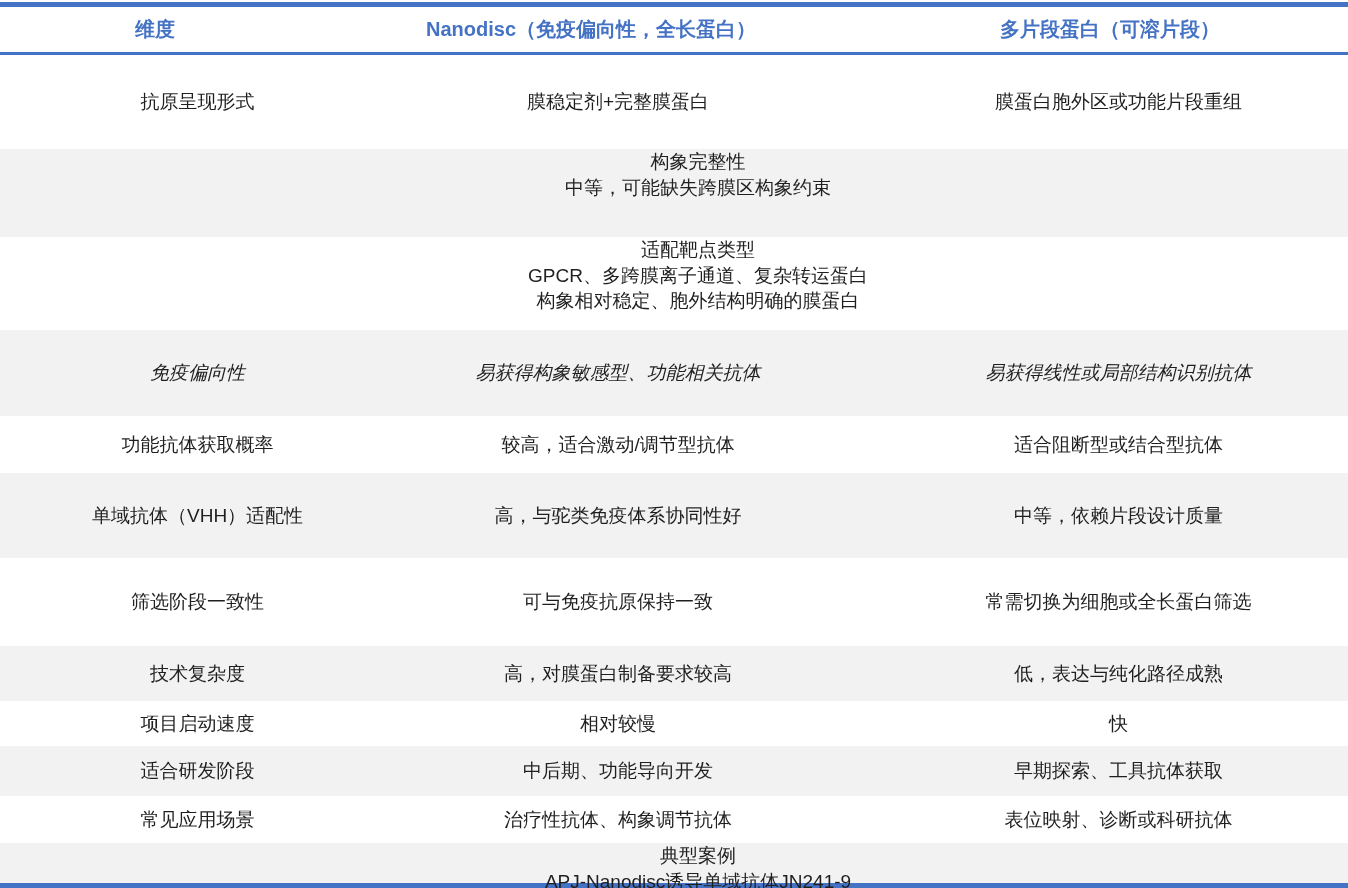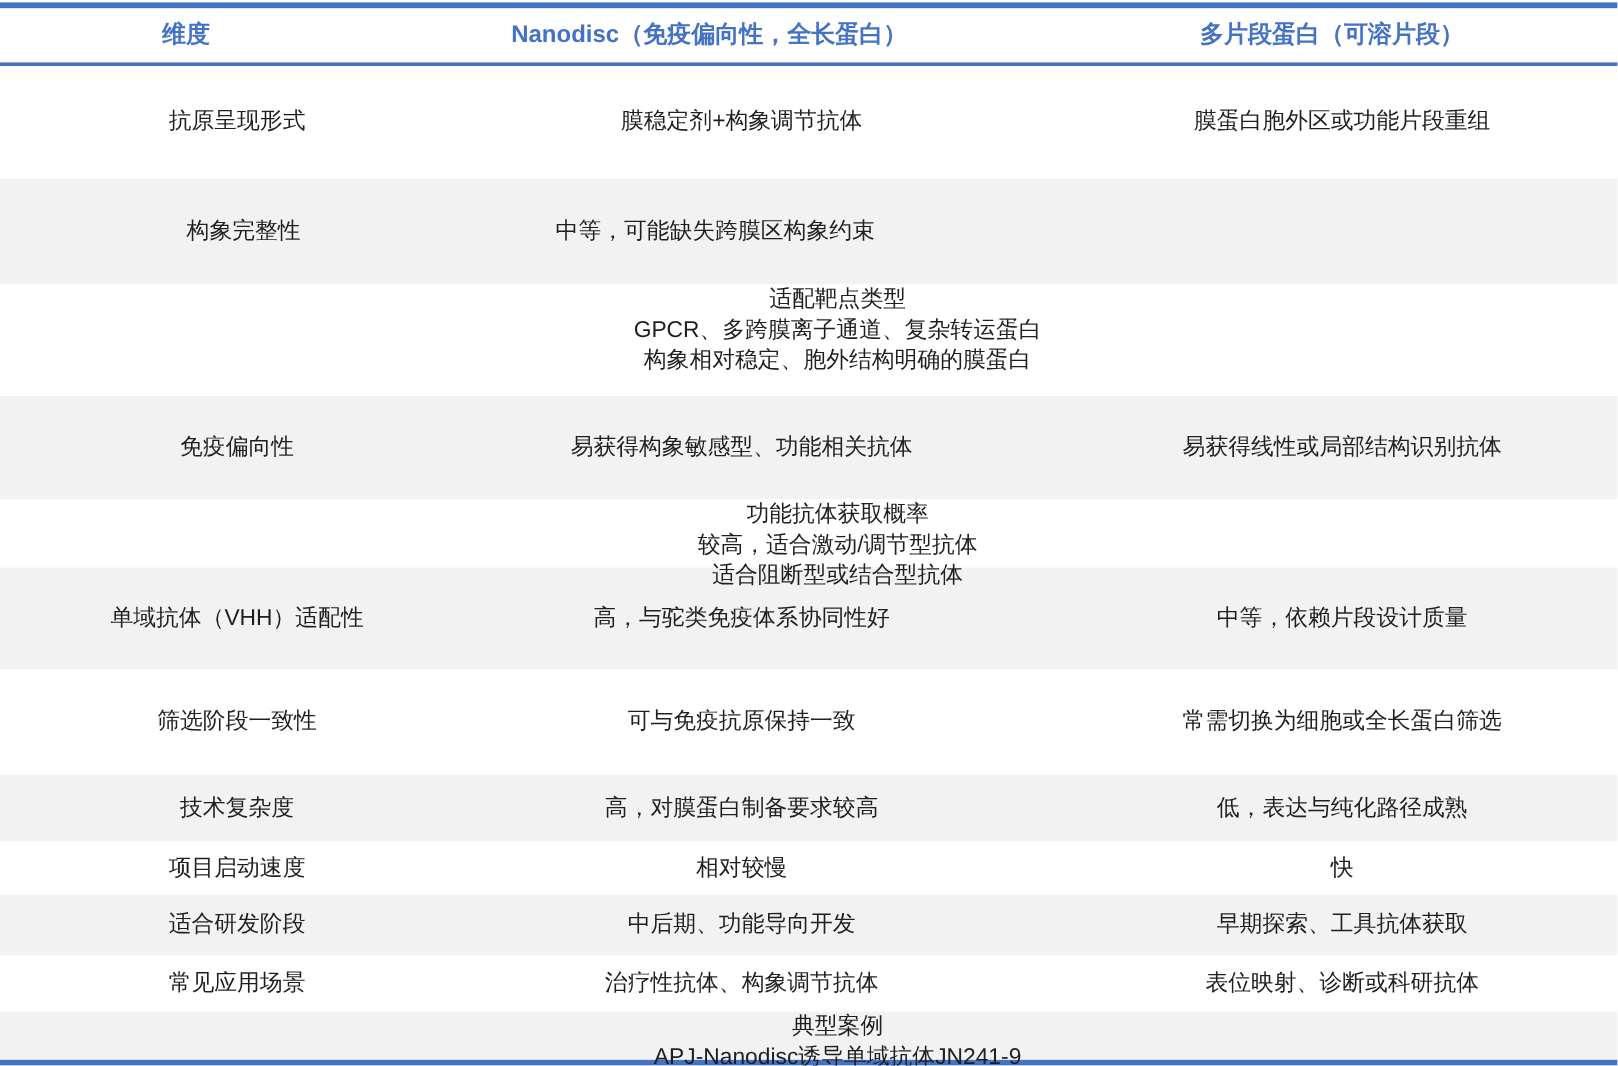--- a/index.html
+++ b/index.html
@@ -45,24 +45,24 @@
   .c3 { width: 476px; }
   .row {
     display: flex;
     align-items: center;
     background: #ffffff;
     padding-left: 48px;
   }
   .tbody .row:nth-child(even) { background: var(--zebra); }
   
   .tbody .row:nth-child(1)  { height: 94px; }
-  .tbody .row:nth-child(2)  { height: 88px; }
+  .tbody .row:nth-child(2)  { height: 88px; flex-direction: column; }
   .tbody .row:nth-child(3)  { height: 93px; flex-direction: column; }
-  .tbody .row:nth-child(4)  { height: 86px; }
-  .tbody .row:nth-child(5)  { height: 57px; flex-direction: column; }
+  .tbody .row:nth-child(4)  { height: 86px; font-style: italic; }
+  .tbody .row:nth-child(5)  { height: 57px; }
   .tbody .row:nth-child(6)  { height: 85px; }
   .tbody .row:nth-child(7)  { height: 88px; justify-content: flex-end; }
   .tbody .row:nth-child(8)  { height: 55px; }
   .tbody .row:nth-child(9)  { height: 45px; }
   .tbody .row:nth-child(10) { height: 50px; }
   .tbody .row:nth-child(11) { height: 47px; }
   .tbody .row:nth-child(12) { height: 40px; flex-direction: column; }
 </style>
 </head>
 <body style="color: rgb(31, 31, 31);">
@@ -72,21 +72,21 @@
   <div class="thead">
     <div class="cell c1">维度</div>
     <div class="cell c2">Nanodisc（免疫偏向性，全长蛋白）</div>
     <div class="cell c3">多片段蛋白（可溶片段）</div>
   </div>
 
   <div class="tbody">
 
     <div class="row">
       <div class="cell c1">抗原呈现形式</div>
-      <div class="cell c2">膜稳定剂+构象调节抗体</div>
+      <div class="cell c2">膜稳定剂+完整膜蛋白</div>
       <div class="cell c3">膜蛋白胞外区或功能片段重组</div>
     </div>
 
     <div class="row">
       <div class="cell c1">构象完整性</div>
       <div class="cell c3">中等，可能缺失跨膜区构象约束</div>
     </div>
 
     <div class="row">
       <div class="cell c1">适配靶点类型</div>

